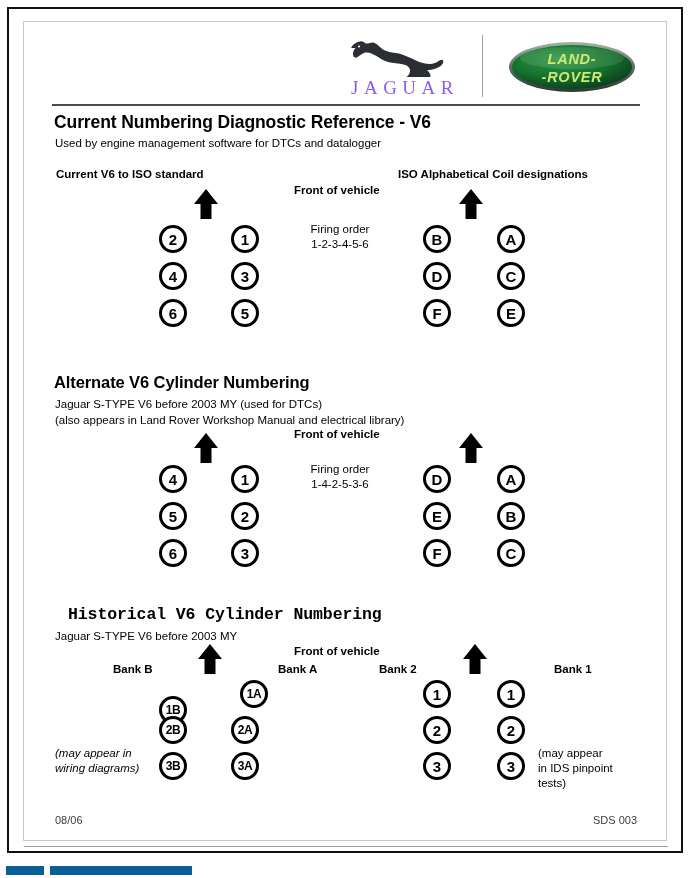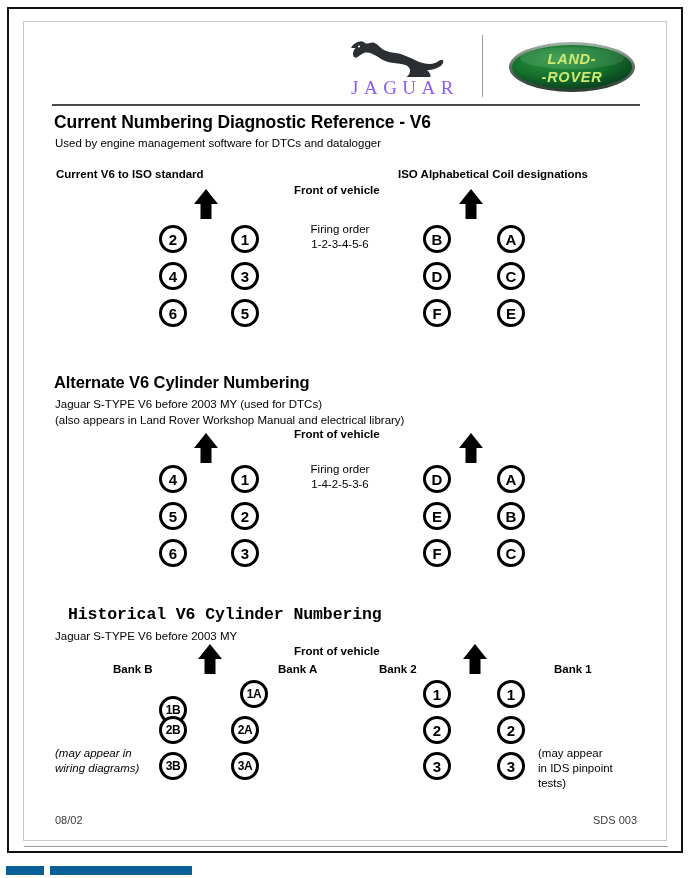--- a/index.html
+++ b/index.html
@@ -371,20 +371,20 @@
     <div>(may appear in</div>
     <div>wiring diagrams)</div>
   </div>
 
   <div class="side-note" style="left:538px; top:746px; width:110px;">
     <div>(may appear</div>
     <div>in IDS pinpoint</div>
     <div>tests)</div>
   </div>
 
-  <div class="foot-left">08/02</div>
+  <div class="foot-left">08/06</div>
   <div class="foot-right">SDS 003</div>
   <div class="hrule-bottom"></div>
 
   <div class="bottom-bar seg1"></div>
   <div class="bottom-bar seg2"></div>
 
 </div>
 
 </body></html>

